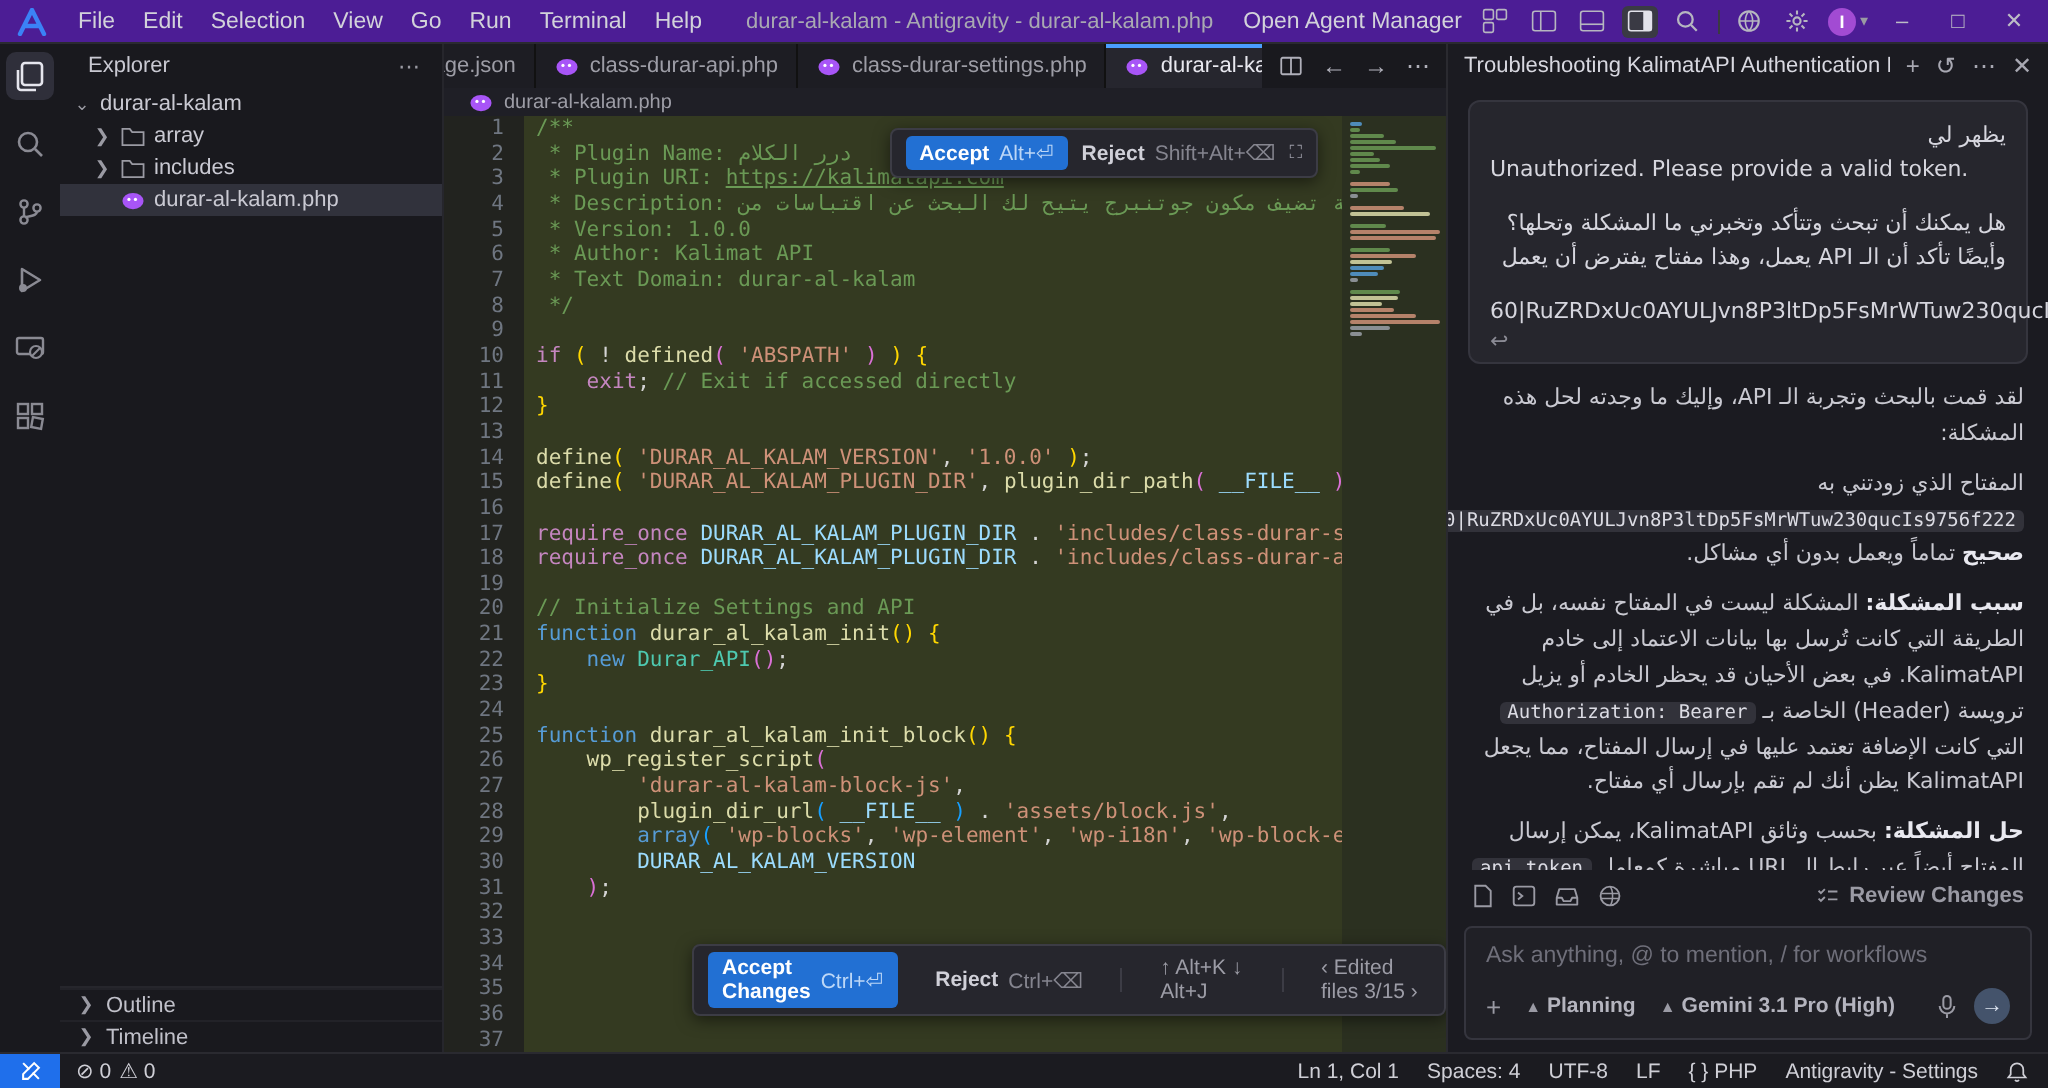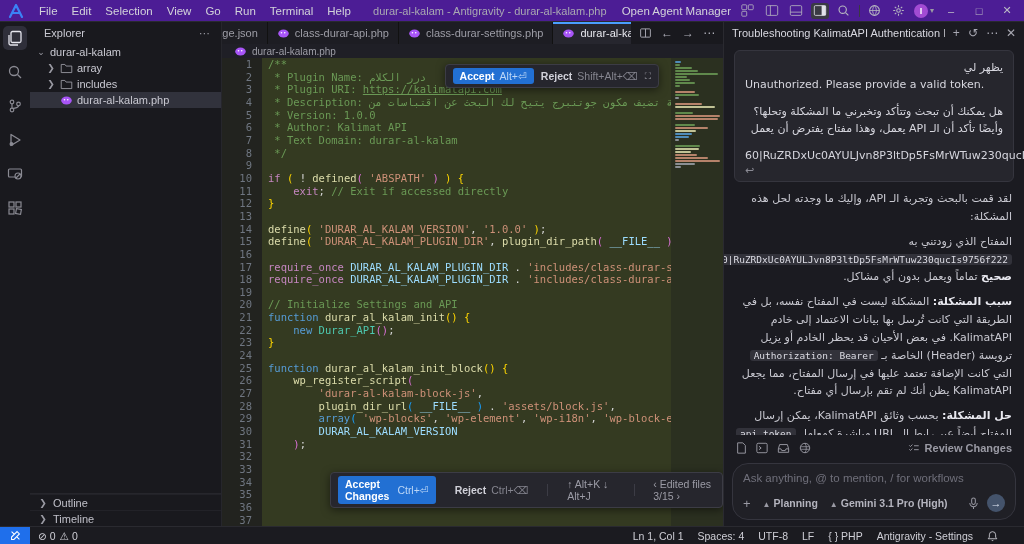--- a/index.html
+++ b/index.html
@@ -59,21 +59,21 @@
   .code-line { color:#d4d4d4; }
   #minimap { width:52px; flex:0 0 52px; background:#2b3020; padding:3px 2px 0 4px; }
   .mm-bar { height:2px; margin-bottom:1px; border-radius:1px; }
   .c-b{color:#569cd6} .c-g{color:#6a9955} .c-gl{color:#6a9955;text-decoration:underline}
   .c-s{color:#ce9178} .c-k{color:#c586c0} .c-kb{color:#569cd6} .c-f{color:#dcdcaa}
   .c-v{color:#9cdcfe} .c-t{color:#4ec9b0} .c-p{color:#d4d4d4} .c-y{color:#ffd700}
   .c-m{color:#da70d6} .c-u{color:#179fff} .c-w{color:#d4d4d4}
 
   .float-widget { position:absolute; display:flex; align-items:center; gap:7px; background:#26262d; border:1px solid #3c3c45; border-radius:4px; padding:3px 7px; font-family:"Liberation Sans",sans-serif; font-size:10.5px; box-shadow:0 2px 8px rgba(0,0,0,.5); }
   #inline-widget { top:6px; right:64px; }
-  #changes-widget { bottom:18px; left:108px;gap:19px; }
+  #changes-widget { bottom:18px; left:124px;gap:19px; }
   .fw-accept { background:#2270d3; color:#fff; border-radius:3px; padding:2px 7px; display:flex; gap:5px; align-items:center; }
   .fw-accept .kbd { color:#bcd7f7; }
   .fw-reject { color:#d0d0d8; display:flex; gap:5px; align-items:center; }
   .fw-reject .kbd { color:#85858f;text-align:right; }
   .fw-sep { width:1px; height:12px; background:#3c3c45; }
   .fw-nav,.fw-files { color:#9c9ca6; display:flex; gap:5px; align-items:center; }
   .fw-expand { color:#9c9ca6; font-size:9px; }
 
   
   #chat { flex:1; background:#1b1b21; border-left:1px solid #2a2a30; display:flex; flex-direction:column; min-width:0; }
@@ -84,33 +84,33 @@
   .user-bubble { background:#26262d; border:1px solid #35353e; border-radius:6px; padding:8px 10px 4px 10px; font-size:11px; color:#d6d6de; position:relative; }
   .um-line { line-height:1.55; unicode-bidi:plaintext; }
   .um-gap { height:10px; }
   .bubble-restore { text-align:left; color:#8a8a94; font-size:11px; direction:ltr; }
   .response { padding:8px 2px 0 2px; direction:rtl; text-align:right; color:#c9c9d1; font-size:11px; }
   .response p { margin-bottom:7px; line-height:1.62; }
   .seg-b { font-weight:bold; color:#e9e9f0; }
   .seg-c { font-family:"DejaVu Sans Mono",monospace; font-size:9.5px; background:#32323a; color:#dcdce4; border-radius:3px; padding:0 4px; direction:ltr; unicode-bidi:embed; white-space:nowrap; }
   .chat-toolbar { flex:0 0 26px; display:flex; align-items:center; gap:9px; padding:0 12px; }
   .ct-right { margin-left:auto; display:flex; align-items:center; gap:5px; color:#9a9aa4; font-size:11px; font-weight:bold; }
-  .chat-inputbox { margin:2px 8px 6px 8px; background:#202026; border:1px solid #35353e; border-radius:16px; padding:8px 10px 7px 10px; }
+  .chat-inputbox { margin:2px 8px 6px 8px; background:#202026; border:1px solid #35353e; border-radius:4px; padding:8px 10px 7px 10px; }
   .ci-input { width:100%; background:transparent; border:none; outline:none; color:#d6d6de; font-size:11.5px; font-family:"Liberation Sans",sans-serif; }
   .ci-input::placeholder { color:#6f6f7a; }
   .ci-controls { display:flex; align-items:center; gap:12px; margin-top:10px; color:#b4b4be; font-size:10.5px; }
   .ci-chev { color:#9a9aa4; font-size:8px; margin-right:3px; }
   .ci-right { margin-left:auto; display:flex; align-items:center; gap:8px; }
   .send-btn { width:18px; height:18px; border-radius:50%; background:#44536b; color:#dfe6f2; display:flex; align-items:center; justify-content:center; font-size:11px; }
 
   
   #statusbar { height:18px; flex:0 0 18px; background:#1b1b20; border-top:1px solid #2a2a30; display:flex; align-items:center; font-size:10.5px; color:#cfcfd6; }
   .remote-block { width:30px; height:100%; background:#1f6feb; display:flex; align-items:center; justify-content:center; color:#fff; }
   .sb-left { display:flex; align-items:center; gap:4px; padding-left:8px; }
-  .sb-right { margin-left:auto; display:flex; align-items:center; gap:14px; padding-right:26px; }
+  .sb-right { margin-left:auto; display:flex; align-items:center; gap:14px; padding-right:10px; }
   svg { display:block; }
 </style>
 </head>
 <body>
 
 <div id="app">
 
   <header id="titlebar">
     <div class="tb-left">
       <svg class="logo-a" viewBox="0 0 16 14">

